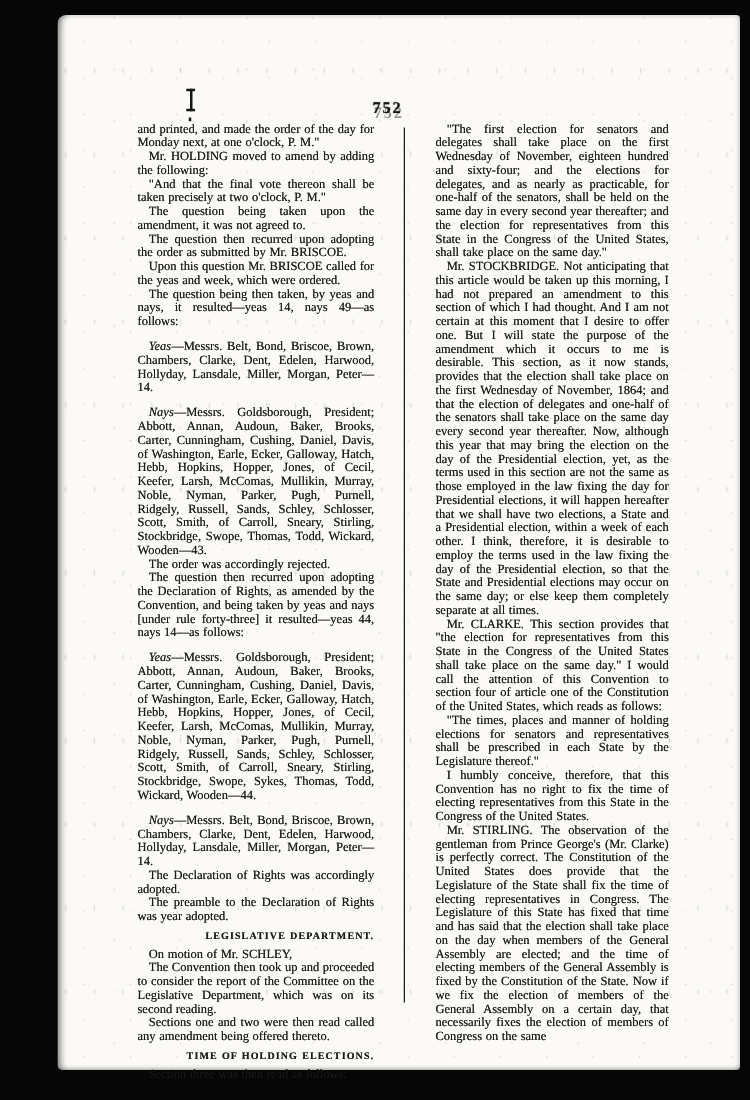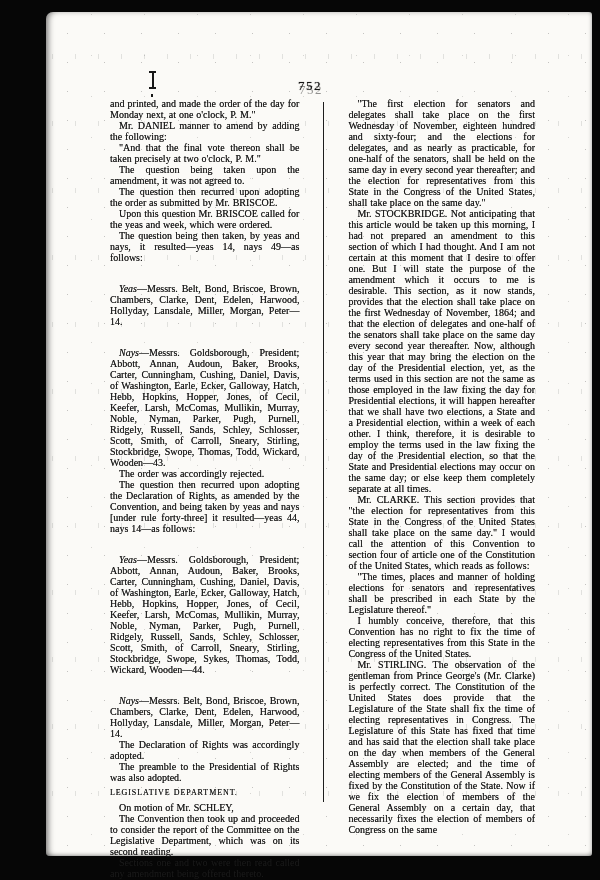--- a/index.html
+++ b/index.html
@@ -18,21 +18,21 @@
       radial-gradient(rgba(0,0,0,0.22) 0.6px, transparent 0.8px),
       radial-gradient(rgba(0,0,0,0.15) 0.5px, transparent 0.7px),
       radial-gradient(rgba(0,0,0,0.10) 0.7px, transparent 0.9px);
     background-size:37px 29px,53px 41px,23px 67px;
     background-position:3px 7px,19px 23px,41px 11px;
     border-radius:7px 3px 3px 4px;
     box-shadow:inset 4px 0 6px -2px rgba(0,0,0,0.55), inset -2px -2px 4px -2px rgba(0,0,0,0.35);
   }
   .page-number{
     position:absolute;left:224px;top:66px;width:80px;
-    text-align:center;font-size:13px;font-weight:normal;
+    text-align:center;font-size:13px;font-weight:bold;
     letter-spacing:1.5px;color:#131313;
     text-shadow:1px 4px 0 rgba(15,15,15,0.45), 0 0 1px rgba(0,0,0,0.6);
   }
   .ink-mark{position:absolute;left:103px;top:59px;width:7px;height:18px;
     background:
       linear-gradient(#171717,#171717) 0 0/7px 2px no-repeat,
       linear-gradient(#171717,#171717) 0 100%/7px 2px no-repeat,
       linear-gradient(#171717,#171717) 50% 0/2px 100% no-repeat;
   }
   .ink-mark::after{content:"";position:absolute;left:2px;top:23px;width:2px;height:3px;background:#171717;}
@@ -46,52 +46,52 @@
   .divider{width:1px;height:700px;background:#1d1d1d;margin:4px 8px 0 8px;flex:none;}
   p.para{
     margin:0;text-align:justify;
     font-size:10px;line-height:11px;
     word-spacing:0.4px;
     color:#1b1b1b;
     text-shadow:0 0 0.4px rgba(10,10,10,0.75);
   }
   p.indent{text-indent:9px;}
   p.flush{text-indent:0;}
-  p.votes{text-indent:9px;margin-top:20px;}
+  p.votes{text-indent:9px;margin-top:9px;}
   .vote-lead{font-style:italic;}
   p.heading{
-    text-align:left;text-indent:0;
-    font-size:8px;font-weight:normal;letter-spacing:0.9px;
+    text-align:right;text-indent:0;
+    font-size:8px;font-weight:bold;letter-spacing:0.9px;
     margin:5px 0 4px 0;line-height:10px;
   }
 </style>
 </head>
 <body>
 
 <div class="scan">
   <div class="page">
     <div class="page-number">752</div>
     <div class="ink-mark"></div>
     <div class="text-block">
       <div class="col col-left">
           <p class="para flush"><span>and printed, and made the order of the day for Monday next, at one o'clock, P. M."</span></p>
-          <p class="para indent"><span>Mr. DANIEL manner to amend by adding the following:</span></p>
+          <p class="para indent"><span>Mr. HOLDING moved to amend by adding the following:</span></p>
           <p class="para indent"><span>"And that the final vote thereon shall be taken precisely at two o'clock, P. M."</span></p>
           <p class="para indent"><span>The question being taken upon the amendment, it was not agreed to.</span></p>
           <p class="para indent"><span>The question then recurred upon adopting the order as submitted by Mr. BRISCOE.</span></p>
           <p class="para indent"><span>Upon this question Mr. BRISCOE called for the yeas and week, which were ordered.</span></p>
           <p class="para indent"><span>The question being then taken, by yeas and nays, it resulted—yeas 14, nays 49—as follows:</span></p>
           <p class="para votes"><span class="vote-lead">Yeas</span><span>—Messrs. Belt, Bond, Briscoe, Brown, Chambers, Clarke, Dent, Edelen, Harwood, Hollyday, Lansdale, Miller, Morgan, Peter—14.</span></p>
           <p class="para votes"><span class="vote-lead">Nays</span><span>—Messrs. Goldsborough, President; Abbott, Annan, Audoun, Baker, Brooks, Carter, Cunningham, Cushing, Daniel, Davis, of Washington, Earle, Ecker, Galloway, Hatch, Hebb, Hopkins, Hopper, Jones, of Cecil, Keefer, Larsh, McComas, Mullikin, Murray, Noble, Nyman, Parker, Pugh, Purnell, Ridgely, Russell, Sands, Schley, Schlosser, Scott, Smith, of Carroll, Sneary, Stirling, Stockbridge, Swope, Thomas, Todd, Wickard, Wooden—43.</span></p>
           <p class="para indent"><span>The order was accordingly rejected.</span></p>
           <p class="para indent"><span>The question then recurred upon adopting the Declaration of Rights, as amended by the Convention, and being taken by yeas and nays [under rule forty-three] it resulted—yeas 44, nays 14—as follows:</span></p>
           <p class="para votes"><span class="vote-lead">Yeas</span><span>—Messrs. Goldsborough, President; Abbott, Annan, Audoun, Baker, Brooks, Carter, Cunningham, Cushing, Daniel, Davis, of Washington, Earle, Ecker, Galloway, Hatch, Hebb, Hopkins, Hopper, Jones, of Cecil, Keefer, Larsh, McComas, Mullikin, Murray, Noble, Nyman, Parker, Pugh, Purnell, Ridgely, Russell, Sands, Schley, Schlosser, Scott, Smith, of Carroll, Sneary, Stirling, Stockbridge, Swope, Sykes, Thomas, Todd, Wickard, Wooden—44.</span></p>
           <p class="para votes"><span class="vote-lead">Nays</span><span>—Messrs. Belt, Bond, Briscoe, Brown, Chambers, Clarke, Dent, Edelen, Harwood, Hollyday, Lansdale, Miller, Morgan, Peter—14.</span></p>
           <p class="para indent"><span>The Declaration of Rights was accordingly adopted.</span></p>
-          <p class="para indent"><span>The preamble to the Presidential of Rights was also adopted.</span></p>
+          <p class="para indent"><span>The preamble to the Declaration of Rights was year adopted.</span></p>
           <p class="para heading"><span>LEGISLATIVE DEPARTMENT.</span></p>
           <p class="para indent"><span>On motion of Mr. SCHLEY,</span></p>
           <p class="para indent"><span>The Convention then took up and proceeded to consider the report of the Committee on the Legislative Department, which was on its second reading.</span></p>
           <p class="para indent"><span>Sections one and two were then read called any amendment being offered thereto.</span></p>
           <p class="para heading"><span>TIME OF HOLDING ELECTIONS.</span></p>
           <p class="para indent"><span>Section three was then read as follows:</span></p>
         </div>
       <div class="divider"></div>
       <div class="col col-right">
           <p class="para indent"><span>"The first election for senators and delegates shall take place on the first Wednesday of November, eighteen hundred and sixty-four; and the elections for delegates, and as nearly as practicable, for one-half of the senators, shall be held on the same day in every second year thereafter; and the election for representatives from this State in the Congress of the United States, shall take place on the same day."</span></p>

